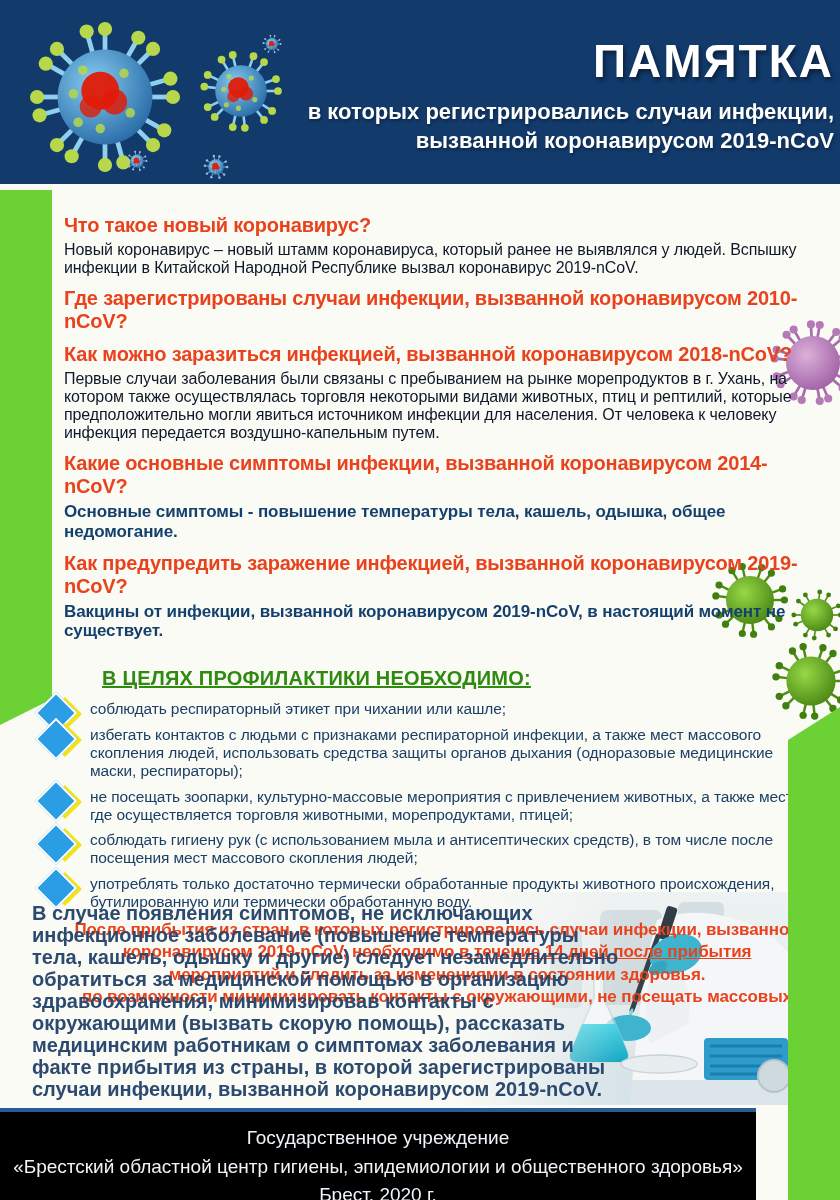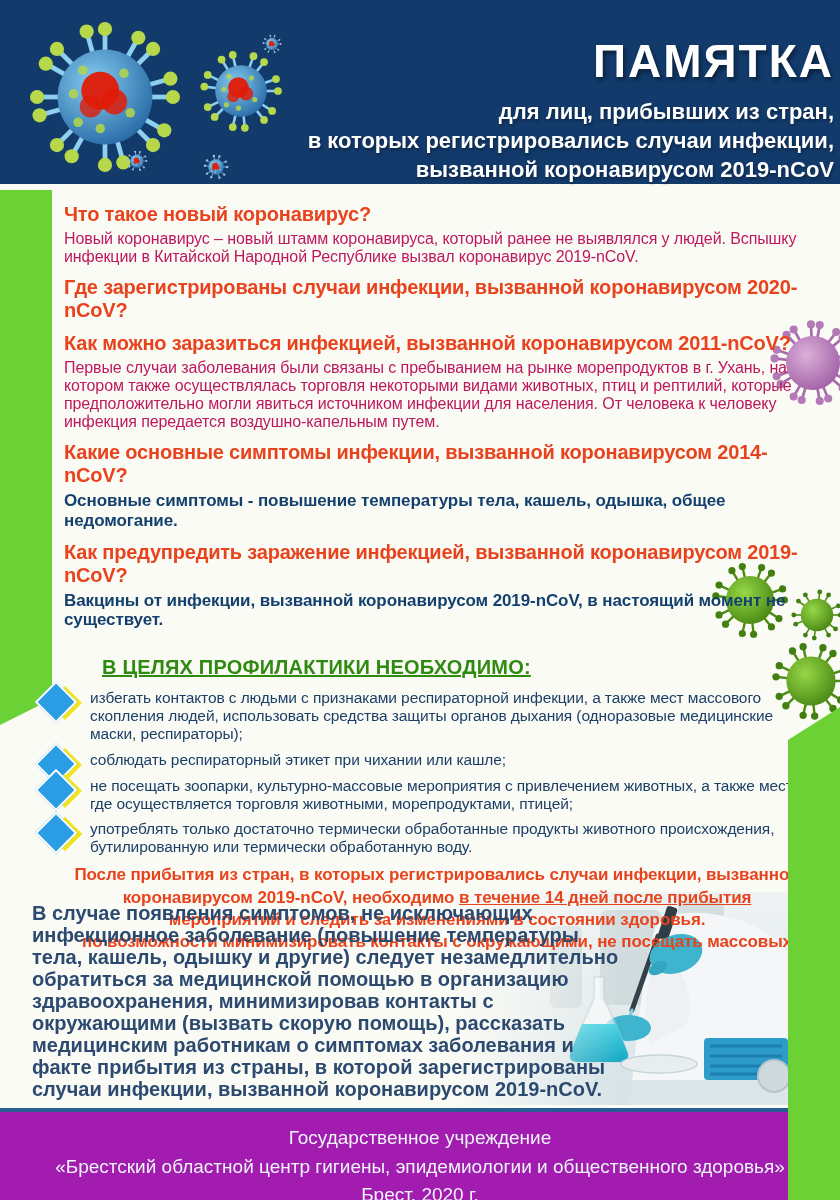--- a/index.html
+++ b/index.html
@@ -16,22 +16,22 @@
     clip-path:polygon(0 0,100% 0,100% 509px,0 100%);z-index:1;}
   .stripe-right{position:absolute;left:788px;top:707px;width:52px;height:493px;background:#6bd135;
     clip-path:polygon(0 33px,100% 0,100% 100%,0 100%);z-index:6;}
 
   
   .virus{position:absolute;z-index:4;pointer-events:none;}
 
   
   .content{position:absolute;left:64px;top:190px;width:758px;z-index:5;}
   .h-red{color:#e8431c;font-weight:bold;font-size:20px;letter-spacing:-0.2px;margin:10px 0 4px 0;line-height:1.15;}
-  .sec:first-child .h-red{margin-top:13px;}
-  .body-text{color:#be185d;font-size:16px;line-height:1.13;margin:0;letter-spacing:-0.1px;}
+  .sec:first-child .h-red{margin-top:24px;}
+  .body-text{color:#0f172a;font-size:16px;line-height:1.13;margin:0;letter-spacing:-0.1px;}
   .body-bold{color:#14406e;font-size:17px;font-weight:bold;line-height:1.15;margin:2px 0 0 0;letter-spacing:-0.1px;}
 
   .green-head{margin:26px 0 0 38px;color:#2f8a10;font-size:20px;font-weight:bold;
     text-decoration:underline;letter-spacing:0.2px;}
 
   ul.prev{list-style:none;margin:10px 0 0 -26px;padding:0;}
   ul.prev li{position:relative;padding-left:52px;margin-bottom:8px;color:#1c3f66;
     font-size:15.5px;line-height:1.16;letter-spacing:-0.1px;}
   .dia{position:absolute;left:0;top:-7px;width:46px;height:44px;}
   .dia .dy{position:absolute;left:15px;top:9px;width:24px;height:24px;background:#f2e319;transform:rotate(45deg);}
@@ -41,34 +41,33 @@
   .warning{margin:8px 0 0 -30px;width:calc(100% + 48px);text-align:center;color:#e8431c;
     font-weight:bold;font-size:17px;line-height:1.3;letter-spacing:-0.1px;}
   .warning .u{text-decoration:underline;}
 
   
   .advice{position:absolute;left:32px;top:902px;width:592px;z-index:5;color:#2c4a70;
     font-size:20px;line-height:1.1;letter-spacing:0;font-weight:bold;}
   .lab-photo{position:absolute;left:452px;top:892px;width:336px;height:213px;z-index:2;}
 
   
-  .ftr{position:absolute;left:0;top:1108px;width:840px;height:92px;background:#a21caf;
+  .ftr{position:absolute;left:0;top:1108px;width:756px;height:92px;background:#000000;
     border-top:4px solid #2a5c94;box-sizing:border-box;z-index:5;color:#eef4fa;text-align:center;}
   .ftr-inner{padding-top:12px;font-size:19px;line-height:1.5;}
 </style>
 </head>
 <body>
 
 <div id="poster">
 
   <div class="hdr"></div>
   <div class="hdr-text">
     <div class="hdr-title">ПАМЯТКА</div>
     <div class="hdr-sub">
-      <div>для лиц, прибывших из стран,</div>
       <div>в которых регистрировались случаи инфекции,</div>
       <div>вызванной коронавирусом 2019-nCoV</div>
     </div>
   </div>
 
   <div class="virus" style="left:26px;top:18px;width:158px;height:158px"><svg viewBox="0 0 100 100" width="100%" height="100%">
     <defs>
           <radialGradient id="vg0" cx="38%" cy="35%" r="78%">
       <stop offset="0%" stop-color="#86cdf0"></stop>
             <stop offset="100%" stop-color="#1e5f9e"></stop>
@@ -496,25 +495,25 @@
   </div>
 
   <div class="content">
 
     <div class="sec">
       <div class="h-red">Что такое новый коронавирус?</div>
       <p class="body-text">Новый коронавирус – новый штамм коронавируса, который ранее не выявлялся у людей. Вспышку инфекции в Китайской Народной Республике вызвал коронавирус 2019-nCoV.</p>
     </div>
 
     <div class="sec">
-      <div class="h-red">Где зарегистрированы случаи инфекции, вызванной коронавирусом 2020-nCoV?</div>
+      <div class="h-red">Где зарегистрированы случаи инфекции, вызванной коронавирусом 2010-nCoV?</div>
     </div>
 
     <div class="sec">
-      <div class="h-red">Как можно заразиться инфекцией, вызванной коронавирусом 2011-nCoV?</div>
+      <div class="h-red">Как можно заразиться инфекцией, вызванной коронавирусом 2018-nCoV?</div>
       <p class="body-text">Первые случаи заболевания были связаны с пребыванием на рынке морепродуктов в г. Ухань, на котором также осуществлялась торговля некоторыми видами животных, птиц и рептилий, которые предположительно могли явиться источником инфекции для населения. От человека к человеку инфекция передается воздушно-капельным путем.</p>
     </div>
 
     <div class="sec">
       <div class="h-red">Какие основные симптомы инфекции, вызванной коронавирусом 2014-nCoV?</div>
       <p class="body-bold">Основные симптомы - повышение температуры тела, кашель, одышка, общее недомогание.</p>
     </div>
 
     <div class="sec">
       <div class="h-red">Как предупредить заражение инфекцией, вызванной коронавирусом 2019-nCoV?</div>
@@ -522,41 +521,42 @@
     </div>
 
     <div class="green-head">В ЦЕЛЯХ ПРОФИЛАКТИКИ НЕОБХОДИМО:</div>
 
     <ul class="prev">
       <li>
         <span class="dia">
             <span class="dy"></span>
             <span class="db"></span>
           </span>
-        <span>избегать контактов с людьми с признаками респираторной инфекции, а также мест массового скопления людей, использовать средства защиты органов дыхания (одноразовые медицинские маски, респираторы);</span>
+        <span>соблюдать респираторный этикет при чихании или кашле;</span>
       </li>
       <li>
         <span class="dia">
             <span class="dy"></span>
             <span class="db"></span>
           </span>
-        <span>соблюдать респираторный этикет при чихании или кашле;</span>
+        <span>избегать контактов с людьми с признаками респираторной инфекции, а также мест массового скопления людей, использовать средства защиты органов дыхания (одноразовые медицинские маски, респираторы);</span>
       </li>
       <li>
         <span class="dia">
             <span class="dy"></span>
             <span class="db"></span>
           </span>
         <span>не посещать зоопарки, культурно-массовые мероприятия с привлечением животных, а также места, где осуществляется торговля животными, морепродуктами, птицей;</span>
       </li>
       <li>
         <span class="dia">
             <span class="dy"></span>
             <span class="db"></span>
           </span>
+        <span>соблюдать гигиену рук (с использованием мыла и антисептических средств), в том числе после посещения мест массового скопления людей;</span>
       </li>
       <li>
         <span class="dia">
             <span class="dy"></span>
             <span class="db"></span>
           </span>
         <span>употреблять только достаточно термически обработанные продукты животного происхождения, бутилированную или термически обработанную воду.</span>
       </li>
     </ul>
 

